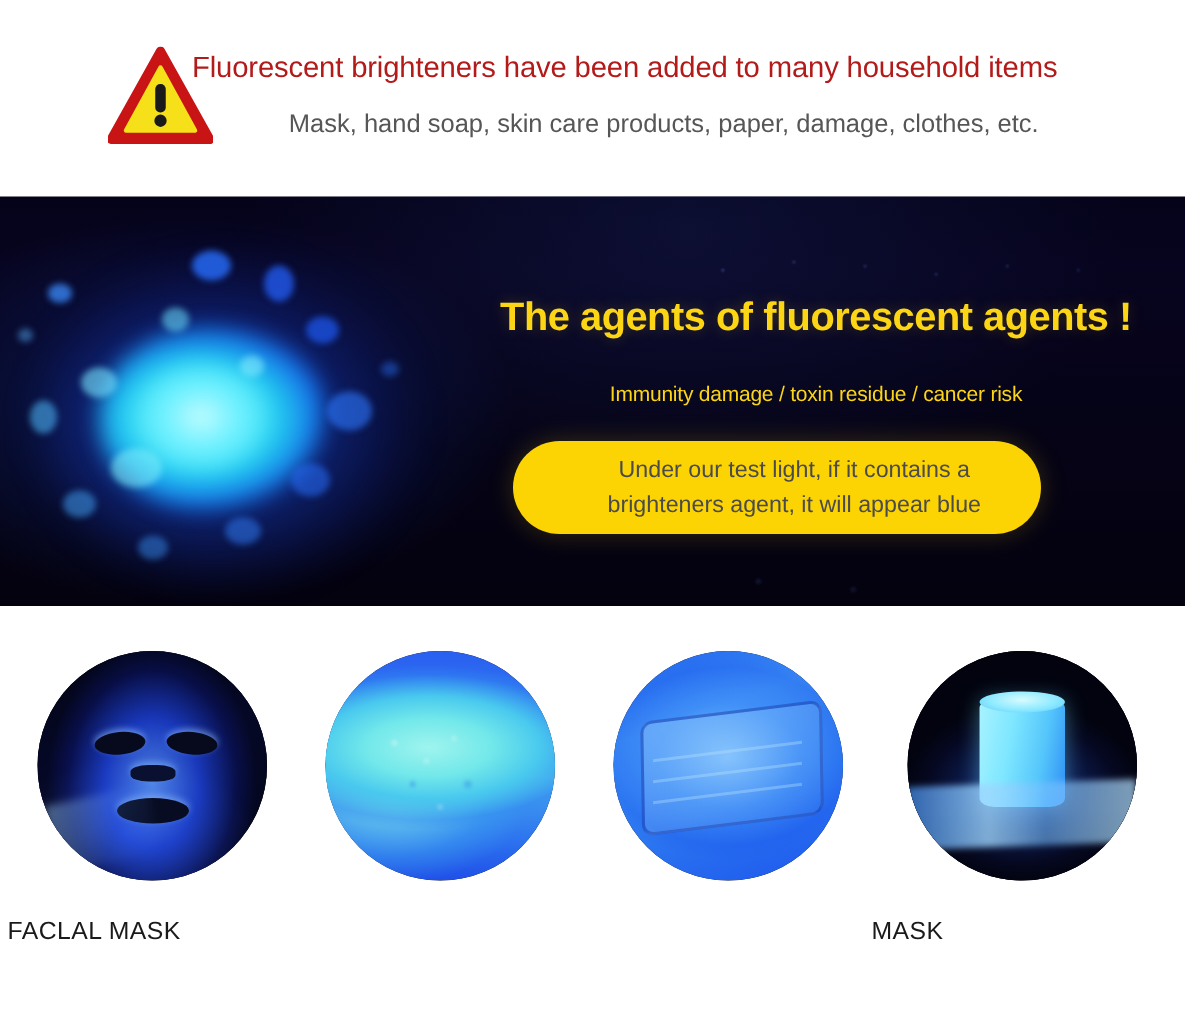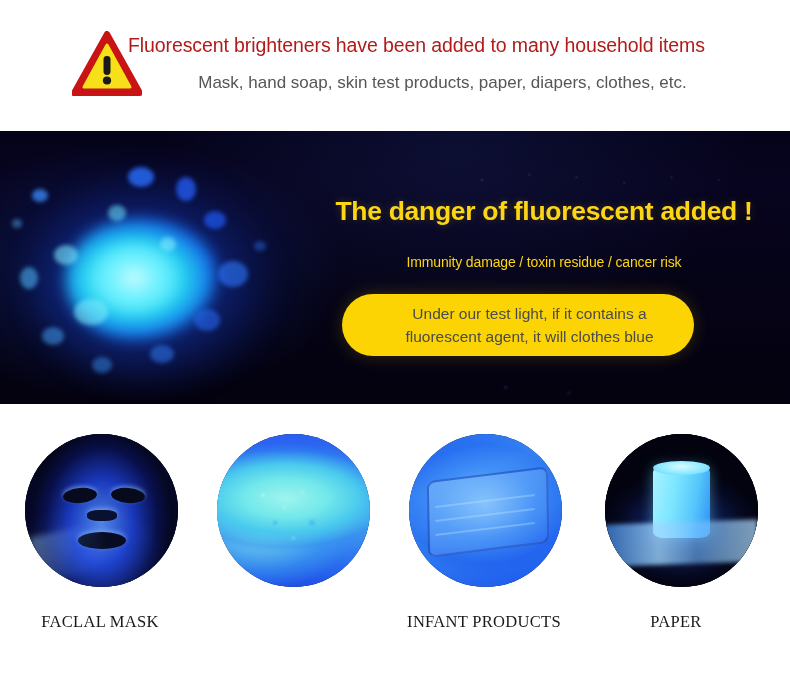--- a/index.html
+++ b/index.html
@@ -211,26 +211,24 @@
     overflow: hidden;
     background: #04040f;
   }
   .cell-4 .photo { left: 24px; }
 
   .cap {
     position: absolute;
     left: 0;
     top: 178px;
     width: 190px;
-    text-align: center;
     color: #1a1a1a;
     font-size: 16.5px;
     letter-spacing: 0.3px;
     white-space: nowrap;
-    font-family: Liberation Serif, serif;
   }
 
   
   .p1 {
     position: absolute;
     inset: 0;
     background:
       radial-gradient(ellipse 70px 95px at 50% 58%, rgba(90,150,255,0.85) 0%, rgba(30,70,230,0.75) 45%, rgba(8,16,90,0.55) 80%, rgba(2,3,20,0.6) 100%),
       radial-gradient(ellipse 110px 70px at 40% 80%, rgba(70,120,255,0.55) 0%, rgba(5,8,40,0) 75%),
       linear-gradient(165deg, #050818 0%, #0a1040 40%, #060a22 100%);
@@ -358,21 +356,21 @@
     <svg viewBox="0 0 70 66" width="70" height="66" aria-hidden="true">
       <path d="M35 3 L68 62 L2 62 Z" fill="#c81414" stroke="#c81414" stroke-width="6" stroke-linejoin="round"></path>
       <path d="M35 14 L58 56 L12 56 Z" fill="#f5e019" stroke="#f5e019" stroke-width="3" stroke-linejoin="round"></path>
       <rect x="31.5" y="25" width="7" height="19" rx="3.4" fill="#1a1a1a"></rect>
       <circle cx="35" cy="49.5" r="4.1" fill="#1a1a1a"></circle>
     </svg>
   </div>
 
   <div class="header-text">
     <div class="head-line1">Fluorescent brighteners have been added to many household items</div>
-    <div class="head-line2">Mask, hand soap, skin test products, paper, diapers, clothes, etc.</div>
+    <div class="head-line2">Mask, hand soap, skin care products, paper, damage, clothes, etc.</div>
   </div>
 
 </div>
 
 <div class="banner">
   <div class="banner-grain"></div>
 
   <div class="splash">
     <div class="splash-halo"></div>
     <div class="splash-core"></div>
@@ -389,26 +387,26 @@
     <div class="fleck" style="left:12px;  top:118px; width:18px; height:22px; background:rgba(80,190,255,0.55);"></div>
     <div class="fleck" style="left:46px;  top:96px;  width:24px; height:20px; background:rgba(120,230,255,0.6);"></div>
     <div class="fleck" style="left:100px; top:56px;  width:18px; height:16px; background:rgba(110,225,255,0.55);"></div>
     <div class="fleck" style="left:152px; top:88px;  width:16px; height:14px; background:rgba(150,245,255,0.5);"></div>
     <div class="fleck" style="left:66px;  top:150px; width:34px; height:26px; background:rgba(130,240,250,0.55);"></div>
     <div class="fleck" style="left:4px;   top:70px;  width:10px; height:9px;  background:rgba(90,180,255,0.45);"></div>
     <div class="fleck" style="left:246px; top:92px;  width:12px; height:10px; background:rgba(40,110,240,0.45);"></div>
   </div>
 
   <div class="banner-copy">
-    <div class="banner-title">The danger of fluorescent added !</div>
+    <div class="banner-title">The agents of fluorescent agents !</div>
     <div class="banner-sub">Immunity damage / toxin residue / cancer risk</div>
 
     <div class="pill">
       <div class="pill-line">Under our test light, if it contains a</div>
-      <div class="pill-line">fluorescent agent, it will clothes blue</div>
+      <div class="pill-line">brighteners agent, it will appear blue</div>
     </div>
   </div>
 </div>
 
 <div class="gallery">
 
   <div class="cell cell-1">
     <div class="photo">
       <div class="p1">
         <div class="eye eye-l"></div>
@@ -431,27 +429,26 @@
 
   <div class="cell cell-3">
     <div class="photo">
       <div class="p3">
         <div class="fold"></div>
         <div class="stripe" style="top:66px;"></div>
         <div class="stripe" style="top:80px;"></div>
         <div class="stripe" style="top:94px;"></div>
       </div>
     </div>
-    <div class="cap">INFANT PRODUCTS</div>
   </div>
 
   <div class="cell cell-4">
     <div class="photo">
       <div class="p4">
         <div class="roll"></div>
         <div class="roll-top"></div>
         <div class="wrap"></div>
       </div>
     </div>
-    <div class="cap">PAPER</div>
+    <div class="cap">MASK</div>
   </div>
 
 </div>
 
 </body></html>

